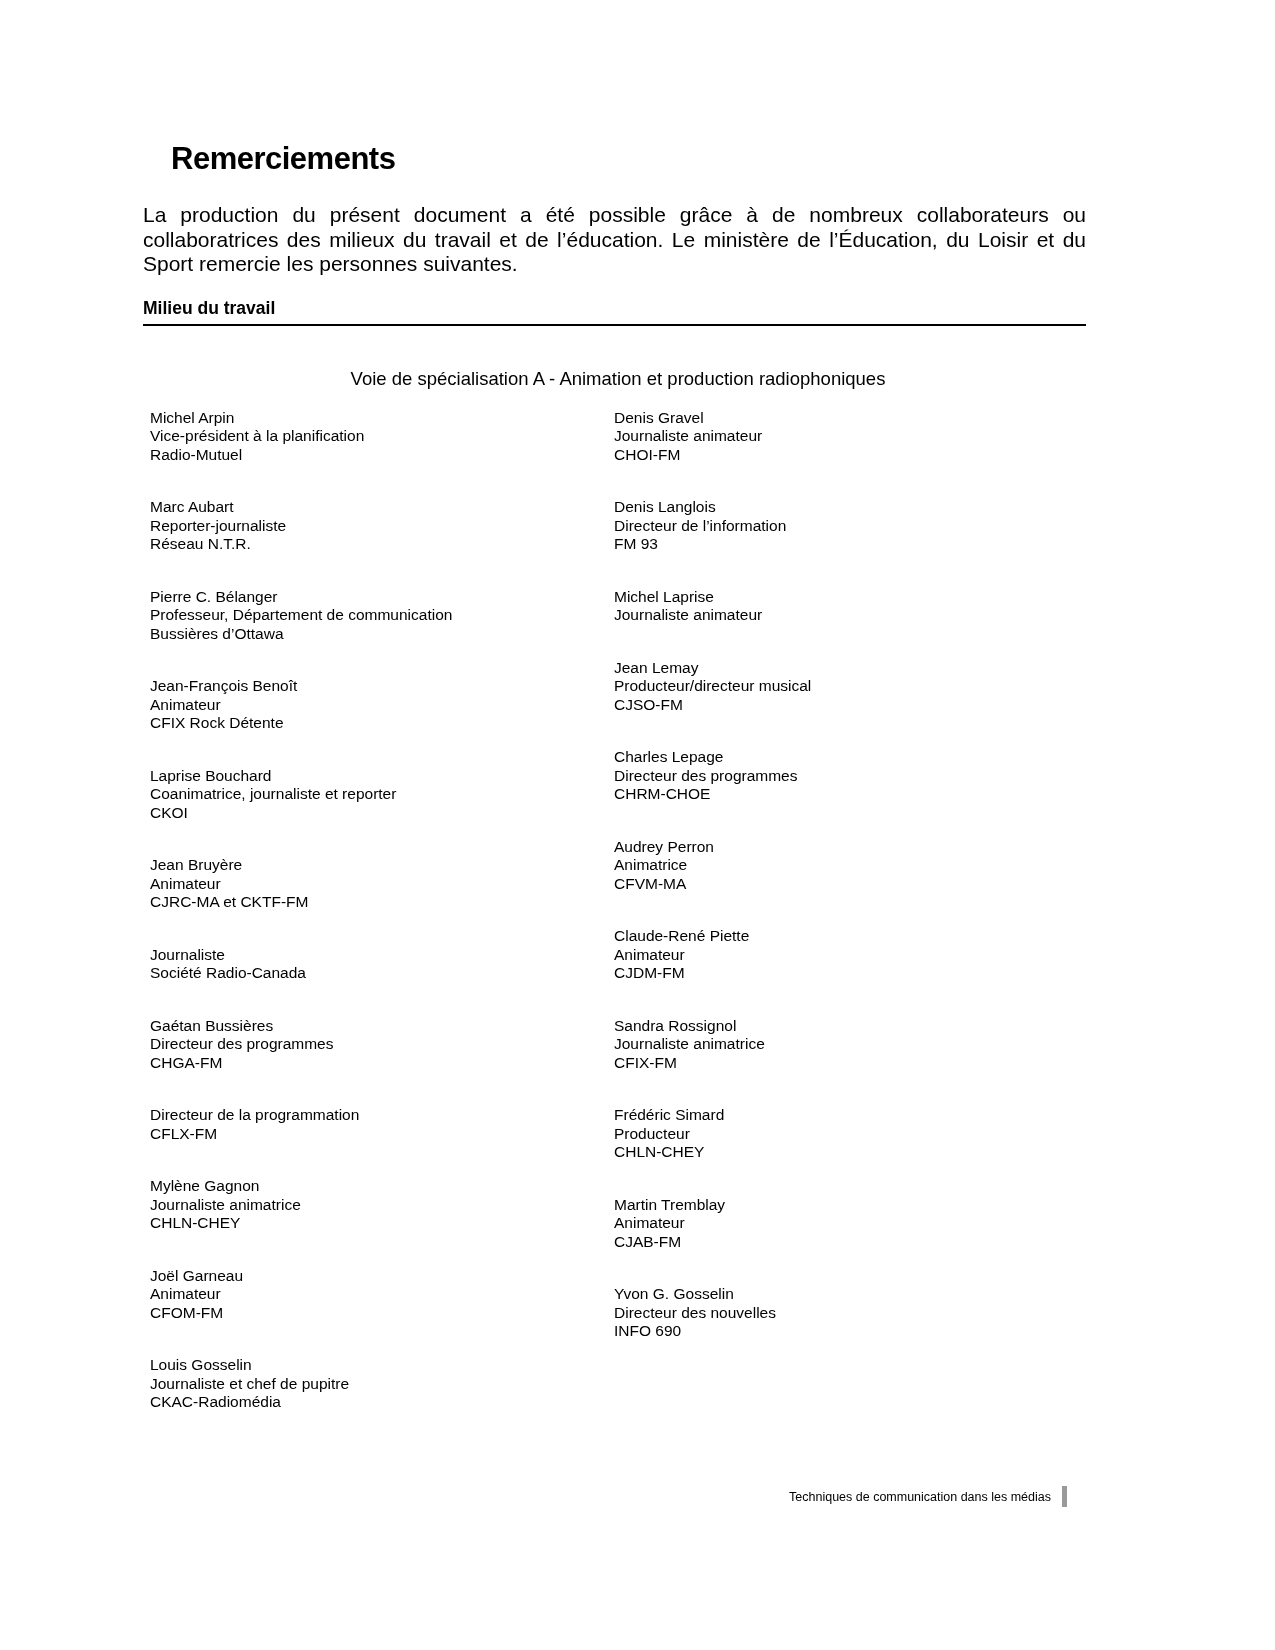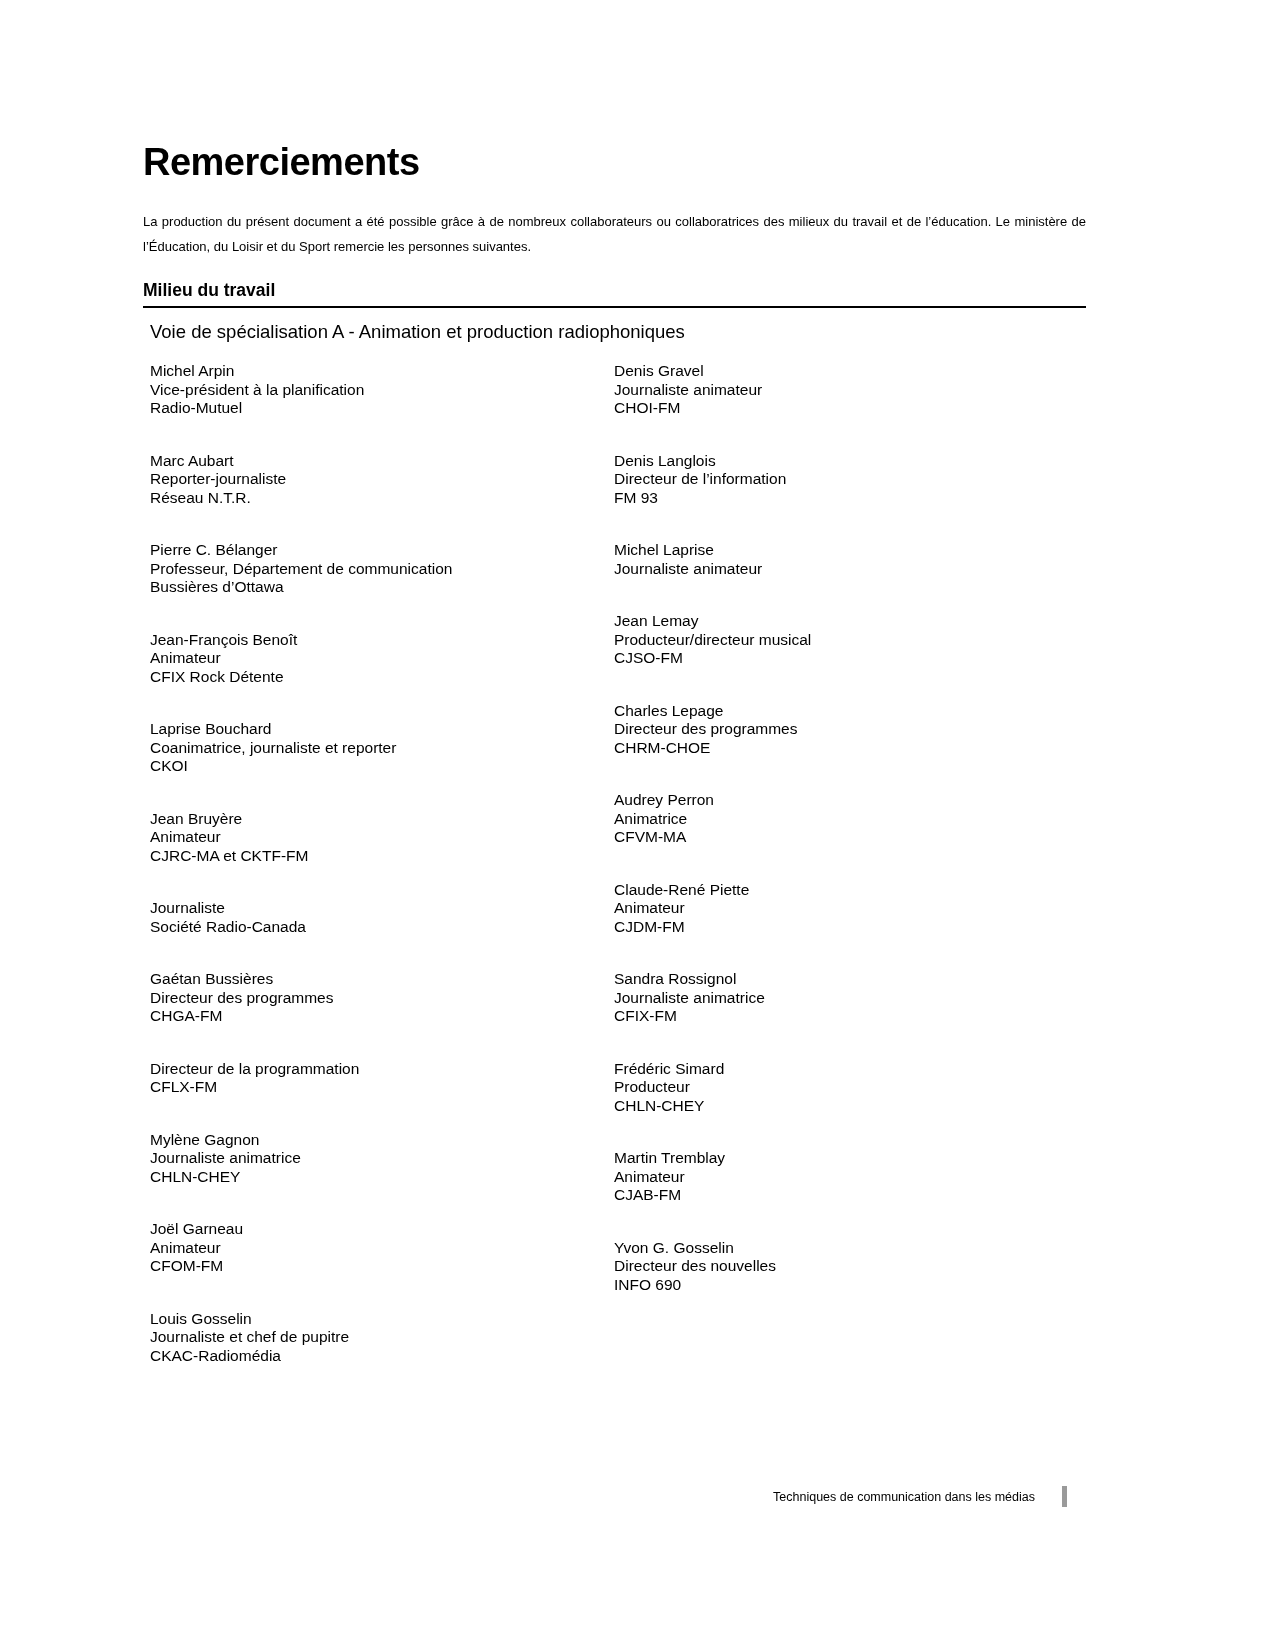--- a/index.html
+++ b/index.html
@@ -16,45 +16,47 @@
     position: absolute;
     inset: 0;
   }
   .content {
     position: absolute;
     left: 143px;
     top: 141px;
     width: 943px;
   }
   .doc-title {
-    font-size: 38px;
+    font-size: 31px;
     font-weight: bold;
     letter-spacing: -0.5px;
+    margin-left: 28px;
   }
   .intro {
     margin-top: 26px;
-    font-size: 13px;
+    font-size: 21px;
     line-height: 24.5px;
     text-align: justify;
   }
   .section-heading {
     margin-top: 21px;
     font-size: 17.5px;
     font-weight: bold;
   }
   .section-rule {
     border: none;
     border-top: 2px solid #000000;
     margin-top: 5px;
   }
   .subsection-heading {
-    margin-top: 13px;
+    margin-top: 42px;
     margin-left: 7px;
     font-size: 18.5px;
     font-weight: normal;
+    text-align: center;
   }
   .columns {
     display: flex;
     margin-top: 19px;
     margin-left: 7px;
   }
   .col-left {
     flex: 0 0 464px;
     width: 464px;
   }
@@ -67,21 +69,20 @@
   .entry-line {
     font-size: 15.5px;
     line-height: 18.5px;
   }
   .footer {
     position: absolute;
     top: 1486px;
     right: 208px;
     display: flex;
     align-items: center;
-    gap: 16px;
   }
   .footer-text {
     font-size: 12.5px;
   }
   .footer-bar {
     width: 5px;
     height: 21px;
     margin-left: 11px;
     background: #9a9a9a;
   }

